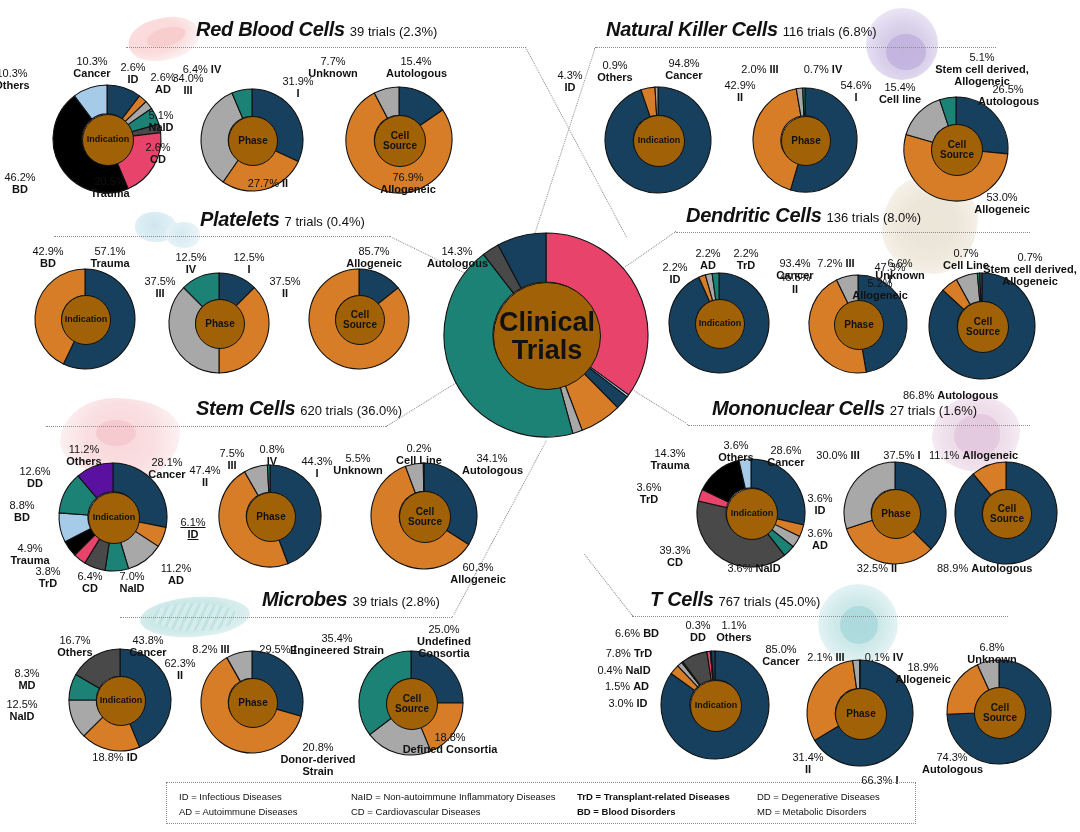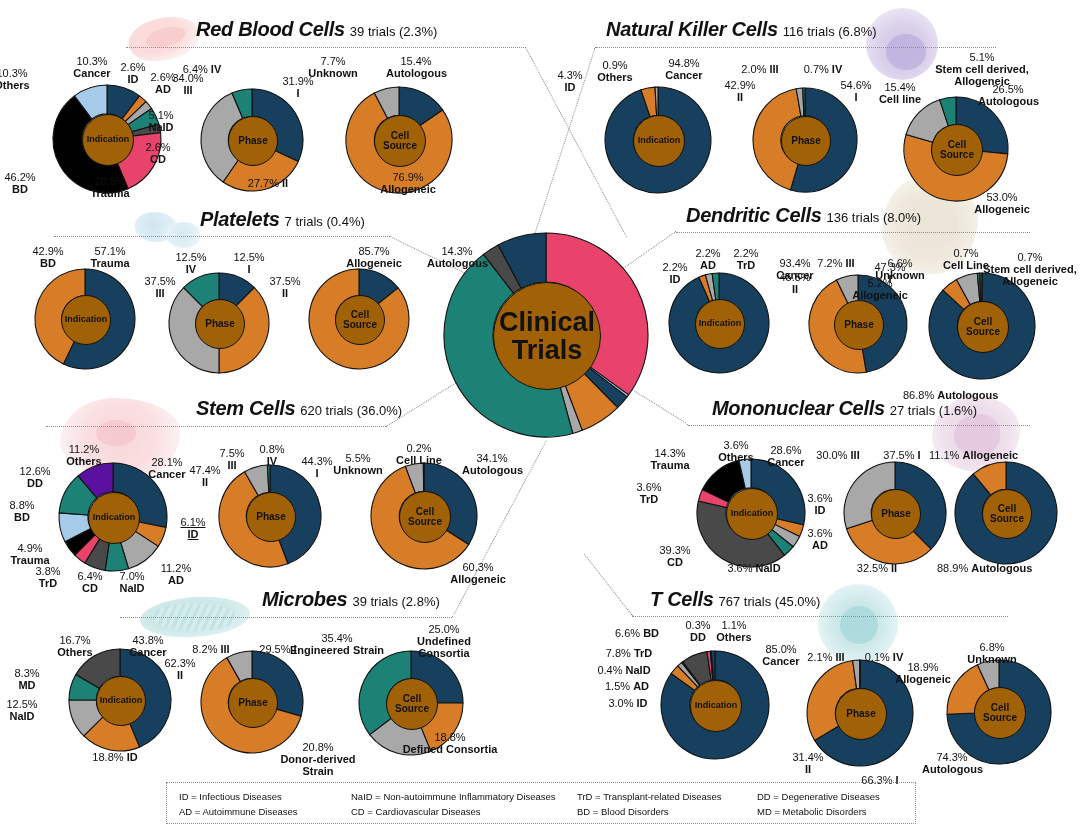--- a/index.html
+++ b/index.html
@@ -772,21 +772,21 @@
 
   <div id="legend">
     <div class="col" style="left:12px;width:190px;">
       <div>ID = Infectious Diseases</div>
       <div>AD = Autoimmune Diseases</div>
     </div>
     <div class="col" style="left:168px;width:250px;margin-left:16px;">
       <div>NaID = Non-autoimmune Inflammatory Diseases</div>
       <div>CD = Cardiovascular Diseases</div>
     </div>
-    <div class="col" style="left:410px;width:210px;">
+    <div class="col" style="left:410px;width:210px;font-weight:bold;">
       <div>TrD = Transplant-related Diseases</div>
       <div>BD = Blood Disorders</div>
     </div>
     <div class="col" style="left:590px;width:170px;">
       <div>DD = Degenerative Diseases</div>
       <div>MD = Metabolic Disorders</div>
     </div>
   </div>
 
 </div>

